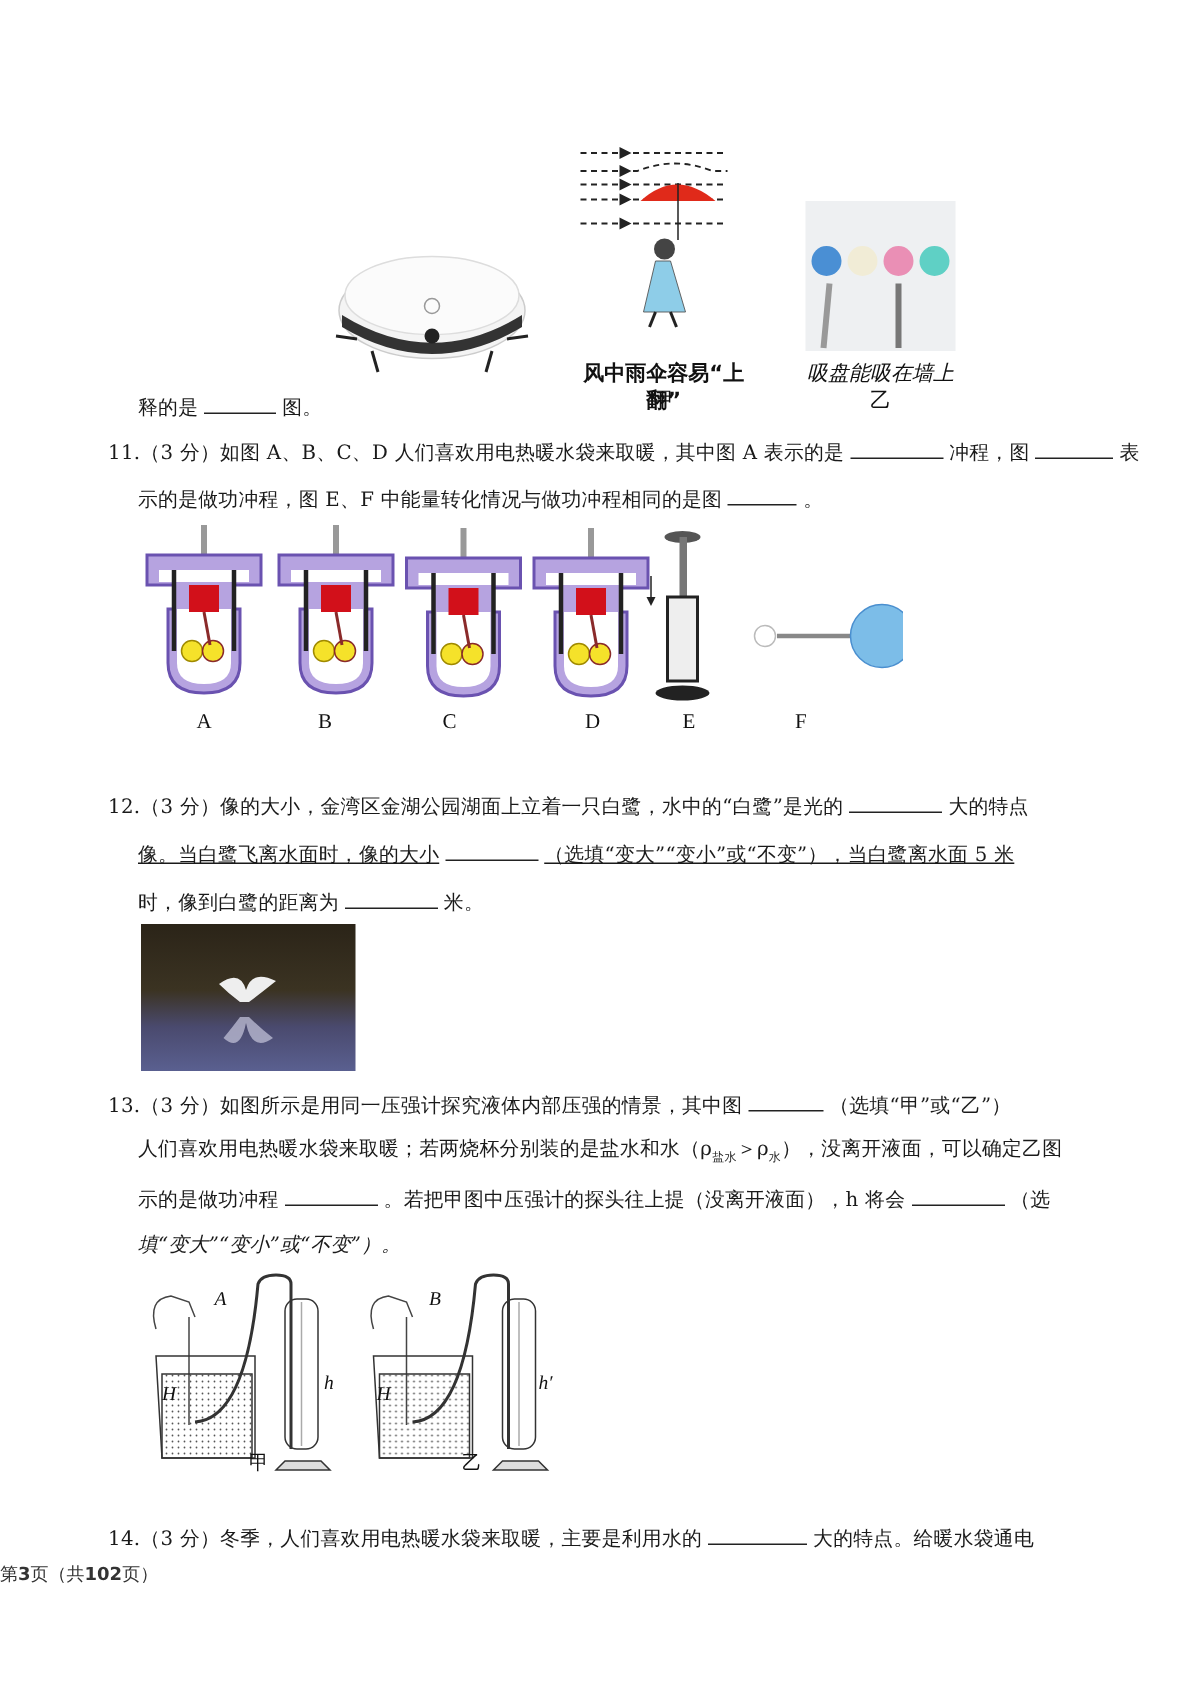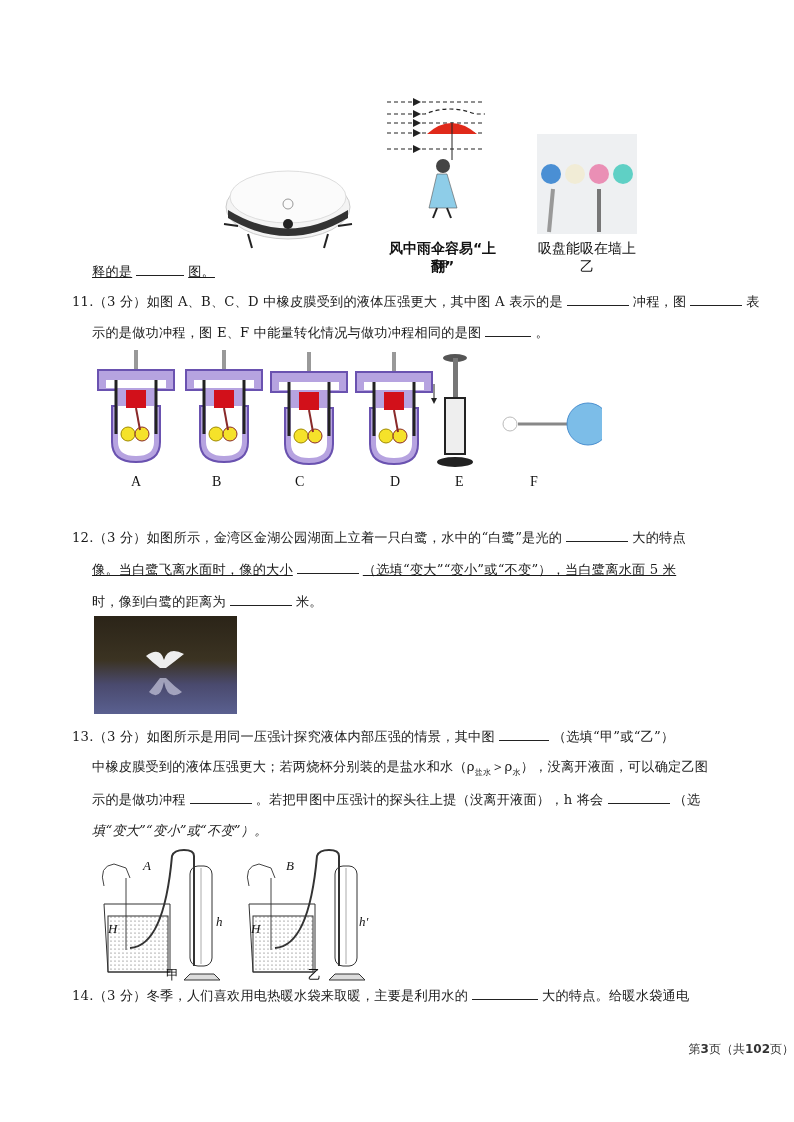--- a/index.html
+++ b/index.html
@@ -4,21 +4,21 @@
 <style>
   html, body { margin:0; padding:0; background:#ffffff; }
   body { width:794px; height:1122px; position:relative; overflow:hidden;
          font-family:"DejaVu Serif","Liberation Serif",serif; color:#1a1a1a; }
   .abs { position:absolute; }
   .line { position:absolute; left:72px; font-size:13.2px; line-height:18px; white-space:nowrap; letter-spacing:0.2px; }
   .indent { left:92px; }
   .blank { display:inline-block; border-bottom:1px solid #222; height:13px; vertical-align:baseline; margin:0 4px; }
   .cap { position:absolute; font-family:"DejaVu Sans","Liberation Sans",sans-serif; font-size:14px; color:#111; text-align:center; }
   .lbl { position:absolute; font-family:"Liberation Serif","DejaVu Serif",serif; font-size:14px; color:#111; }
-  .footer { position:absolute; top:1041px; left:0; width:794px; text-align:right; font-size:12px; color:#333; }
+  .footer { position:absolute; top:1041px; left:0; width:794px; text-align:left; font-size:12px; color:#333; }
   .footer b { font-family:"DejaVu Sans","Liberation Sans",sans-serif; font-weight:bold; }
   sub { font-size:8px;margin-top:25px; }
 </style>
 </head>
 <body>
 
 <div class="abs" style="left:218px;top:152px;width:140px;height:100px;">
   <svg width="140" height="100" viewBox="0 0 140 100">
     <ellipse cx="70" cy="55" rx="62" ry="32" fill="#f4f4f4" stroke="#ccc"></ellipse>
     <ellipse cx="70" cy="45" rx="58" ry="26" fill="#fbfbfb" stroke="#ddd"></ellipse>
@@ -62,29 +62,29 @@
 <div class="abs" style="left:537px;top:134px;width:100px;height:100px;background:#eef0f2;">
   <svg width="100" height="100" viewBox="0 0 100 100">
     <circle cx="14" cy="40" r="10" fill="#4a8fd4"></circle>
     <circle cx="38" cy="40" r="10" fill="#f1ecd6"></circle>
     <circle cx="62" cy="40" r="10" fill="#ea8fb5"></circle>
     <circle cx="86" cy="40" r="10" fill="#5fd0c5"></circle>
     <line x1="16" y1="55" x2="12" y2="98" stroke="#999" stroke-width="4"></line>
     <line x1="62" y1="55" x2="62" y2="98" stroke="#777" stroke-width="4"></line>
   </svg>
 </div>
-<div class="cap" style="left:527px;top:240px;width:120px;">吸盘能吸在墙上</div>
+<div class="cap" style="left:527px;top:240px;width:120px;font-style:italic;">吸盘能吸在墙上</div>
 <div class="cap" style="left:527px;top:258px;width:120px;">乙</div>
 
-<div class="line indent" style="top:262px;text-decoration:underline;">
+<div class="line indent" style="top:262px;">
   <span>释的是</span><span class="blank" style="width:48px;"></span><span>图。</span>
 </div>
 
 <div class="line" style="top:292px;">
-  <span>11.</span><span>（3 分）</span><span>如图 A、B、C、D 中橡皮膜受到的液体压强更大，其中图 A 表示的是</span><span class="blank" style="width:62px;"></span><span>冲程，图</span><span class="blank" style="width:52px;"></span><span>表</span>
+  <span>11.</span><span>（3 分）</span><span>如图 A、B、C、D 人们喜欢用电热暖水袋来取暖，其中图 A 表示的是</span><span class="blank" style="width:62px;"></span><span>冲程，图</span><span class="blank" style="width:52px;"></span><span>表</span>
 </div>
 <div class="line indent" style="top:323px;">
   <span>示的是做功冲程，图 E、F 中能量转化情况与做功冲程相同的是图</span><span class="blank" style="width:46px;"></span><span>。</span>
 </div>
 
 <div class="abs" style="left:92px;top:348px;width:510px;height:125px;">
   <svg width="510" height="125" viewBox="0 0 510 125">
     <defs>
       <g id="eng">
         <rect x="38" y="0" width="4" height="20" fill="#999"></rect>
@@ -121,41 +121,41 @@
   </svg>
 </div>
 <div class="lbl" style="left:131px;top:474px;">A</div>
 <div class="lbl" style="left:212px;top:474px;">B</div>
 <div class="lbl" style="left:295px;top:474px;">C</div>
 <div class="lbl" style="left:390px;top:474px;">D</div>
 <div class="lbl" style="left:455px;top:474px;">E</div>
 <div class="lbl" style="left:530px;top:474px;">F</div>
 
 <div class="line" style="top:528px;">
-  <span>12.</span><span>（3 分）</span><span>如图所示，金湾区金湖公园湖面上立着一只白鹭，水中的“白鹭”是光的</span><span class="blank" style="width:62px;"></span><span>大的特点</span>
+  <span>12.</span><span>（3 分）</span><span>像的大小，金湾区金湖公园湖面上立着一只白鹭，水中的“白鹭”是光的</span><span class="blank" style="width:62px;"></span><span>大的特点</span>
 </div>
 <div class="line indent" style="top:560px;text-decoration:underline;">
   <span>像。当白鹭飞离水面时，像的大小</span><span class="blank" style="width:62px;"></span><span>（选填“变大”“变小”或“不变”），当白鹭离水面 5 米</span>
 </div>
 <div class="line indent" style="top:592px;">
   <span>时，像到白鹭的距离为</span><span class="blank" style="width:62px;"></span><span>米。</span>
 </div>
 
 <div class="abs" style="left:94px;top:616px;width:143px;height:98px;background:linear-gradient(180deg,#2b2418 0%,#3b3322 45%,#4a4a6e 70%,#5a6090 100%);">
   <svg width="143" height="98" viewBox="0 0 143 98">
     <path d="M52 40 Q66 30 70 44 Q74 30 90 38 Q80 46 72 52 L66 52 Q58 46 52 40 Z" fill="#eeeeee"></path>
     <path d="M55 76 Q66 86 70 66 Q74 86 88 76 Q80 70 72 62 L66 62 Q60 70 55 76 Z" fill="#b8b8d0" opacity="0.8"></path>
   </svg>
 </div>
 
 <div class="line" style="top:727px;">
   <span>13.</span><span>（3 分）</span><span>如图所示是用同一压强计探究液体内部压强的情景，其中图</span><span class="blank" style="width:50px;"></span><span>（选填“甲”或“乙”）</span>
 </div>
 <div class="line indent" style="top:758px;">
-  <span>中橡皮膜受到的液体压强更大；若两烧杯分别装的是盐水和水（ρ</span><sub>盐水</sub><span>＞ρ</span><sub>水</sub><span>），没离开液面，可以确定乙图</span>
+  <span>人们喜欢用电热暖水袋来取暖；若两烧杯分别装的是盐水和水（ρ</span><sub>盐水</sub><span>＞ρ</span><sub>水</sub><span>），没离开液面，可以确定乙图</span>
 </div>
 <div class="line indent" style="top:790px;">
   <span>示的是做功冲程</span><span class="blank" style="width:62px;"></span><span>。若把甲图中压强计的探头往上提（没离开液面），h 将会</span><span class="blank" style="width:62px;"></span><span>（选</span>
 </div>
 <div class="line indent" style="top:822px;font-style:italic;">
   <span>填“变大”“变小”或“不变”）。</span>
 </div>
 
 <div class="abs" style="left:94px;top:848px;width:290px;height:135px;">
   <svg width="290" height="135" viewBox="0 0 290 135">
@@ -180,19 +180,19 @@
 </div>
 <div class="lbl" style="left:143px;top:858px;font-style:italic;font-size:13px;">A</div>
 <div class="lbl" style="left:108px;top:921px;font-style:italic;font-size:13px;">H</div>
 <div class="lbl" style="left:216px;top:914px;font-style:italic;font-size:13px;">h</div>
 <div class="lbl" style="left:166px;top:966px;font-family:'DejaVu Sans',sans-serif;font-size:13px;">甲</div>
 <div class="lbl" style="left:286px;top:858px;font-style:italic;font-size:13px;">B</div>
 <div class="lbl" style="left:251px;top:921px;font-style:italic;font-size:13px;">H</div>
 <div class="lbl" style="left:359px;top:914px;font-style:italic;font-size:13px;">h′</div>
 <div class="lbl" style="left:308px;top:966px;font-family:'DejaVu Sans',sans-serif;font-size:13px;">乙</div>
 
-<div class="line" style="top:986px;">
+<div class="line" style="top:1016px;">
   <span>14.</span><span>（3 分）</span><span>冬季，人们喜欢用电热暖水袋来取暖，主要是利用水的</span><span class="blank" style="width:66px;"></span><span>大的特点。给暖水袋通电</span>
 </div>
 
 <div class="footer">
   <span>第</span><b>3</b><span>页（共</span><b>102</b><span>页）</span>
 </div>
 
 </body></html>

